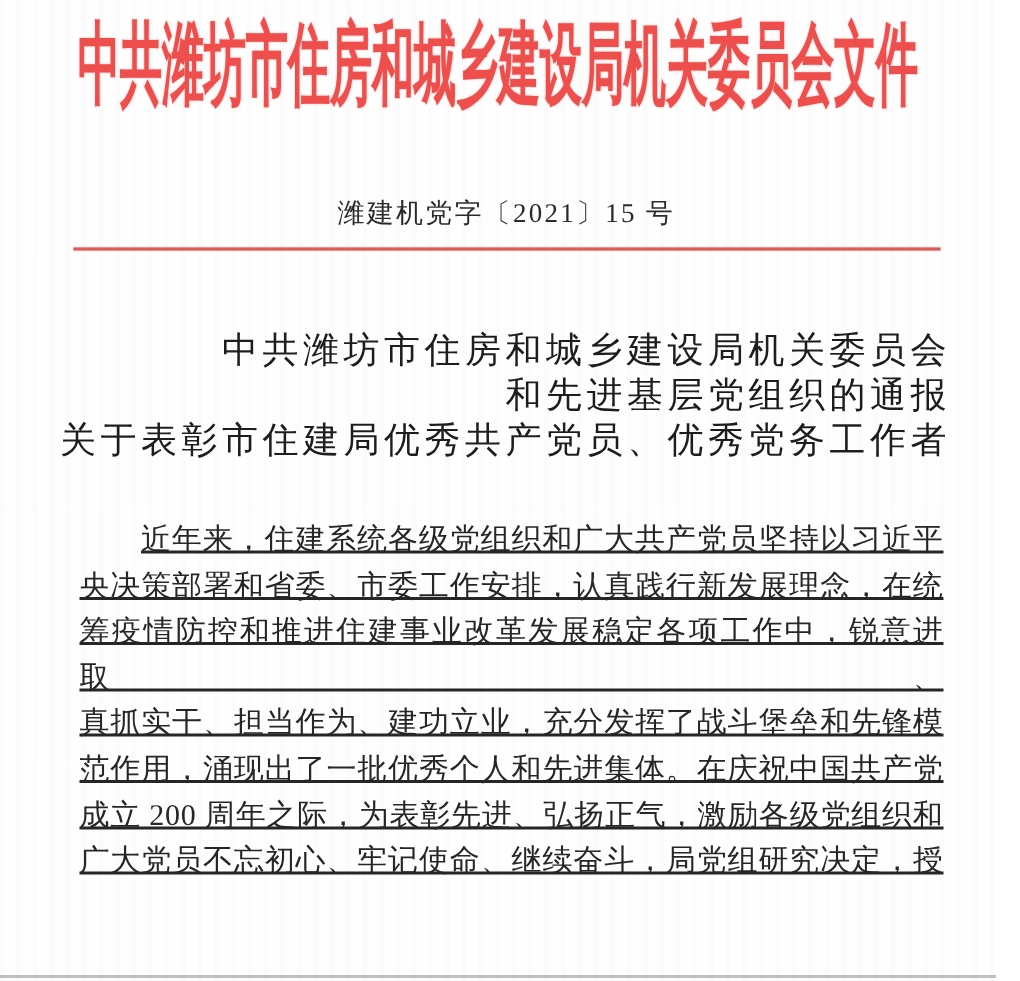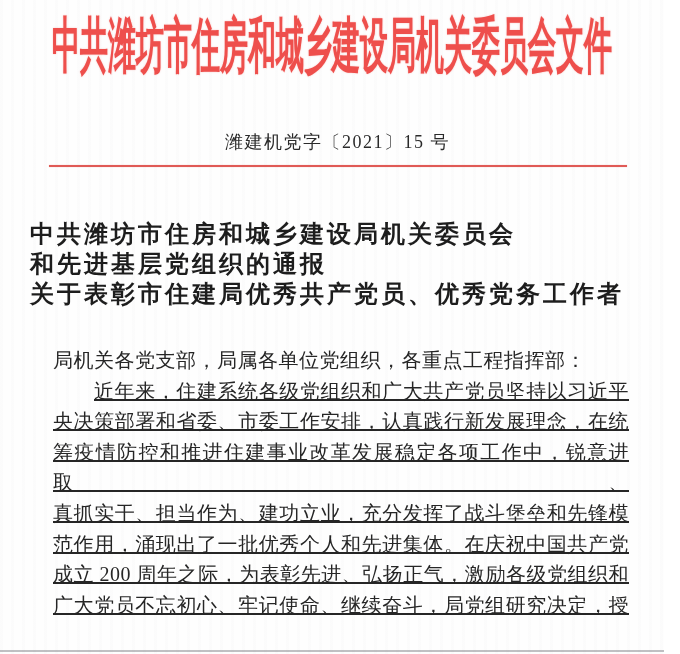--- a/index.html
+++ b/index.html
@@ -55,22 +55,22 @@
     width: 578px;
     height: 2px;
     background: var(--divider_red, #e05a56);
     box-shadow: 0 0 1px rgba(224, 90, 86, 0.6);
   }
   .title-block {
     position: absolute;
     top: 219px;
     left: 30px;
     right: 30px;
-    text-align: left;
-    font-weight: bold;
+    text-align: right;
+    font-weight: normal;
     font-size: 24px;
     line-height: 30px;
     letter-spacing: 3px;
     color: #1d1d1d;
   }
   .body-block {
     position: absolute;
     top: 345px;
     left: 53px;
     width: 576px;
@@ -112,21 +112,20 @@
 
   <div class="red-line"></div>
 
   <div class="title-block">
     <div>中共潍坊市住房和城乡建设局机关委员会</div>
     <div>和先进基层党组织的通报</div>
     <div>关于表彰市住建局优秀共产党员、优秀党务工作者</div>
   </div>
 
   <div class="body-block">
-    <div class="salutation">局机关各党支部，局属各单位党组织，各重点工程指挥部：</div>
     <div class="body-line indent-first">近年来，住建系统各级党组织和广大共产党员坚持以习近平</div>
     <div class="body-line">央决策部署和省委、市委工作安排，认真践行新发展理念，在统</div>
     <div class="body-line">筹疫情防控和推进住建事业改革发展稳定各项工作中，锐意进取、</div>
     <div class="body-line">真抓实干、担当作为、建功立业，充分发挥了战斗堡垒和先锋模</div>
     <div class="body-line">范作用，涌现出了一批优秀个人和先进集体。在庆祝中国共产党</div>
     <div class="body-line">成立 200 周年之际，为表彰先进、弘扬正气，激励各级党组织和</div>
     <div class="body-line">广大党员不忘初心、牢记使命、继续奋斗，局党组研究决定，授</div>
   </div>
 
   <div class="scan-edge"></div>

